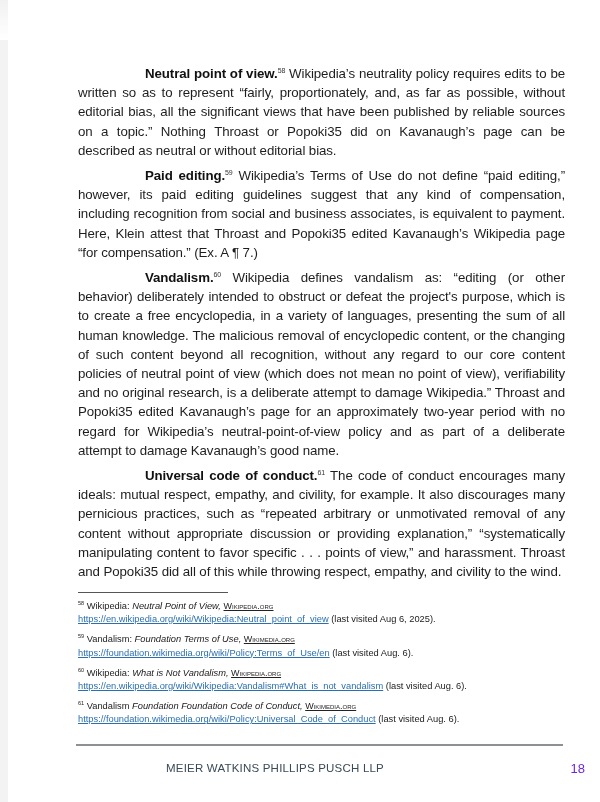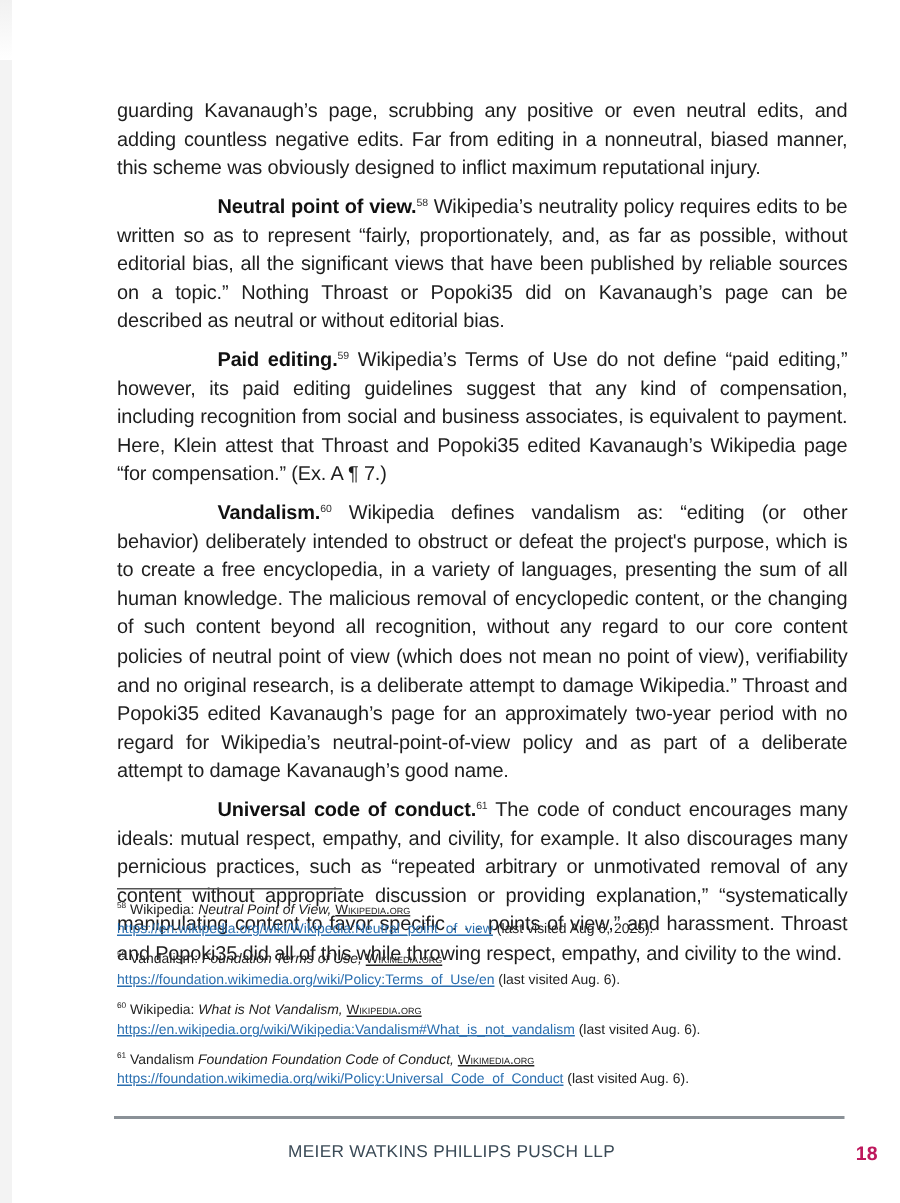--- a/index.html
+++ b/index.html
@@ -39,37 +39,34 @@
   .footnote sup { font-size: 5.5px; line-height: 0; vertical-align: 4px; }
   .footnote i { font-style: italic; }
   .smallcaps { font-variant: small-caps; font-size: 9px; text-decoration: underline; }
   .footnote a { color: #2a6fb0; text-decoration: underline; }
   .foot-rule {
     position: absolute; left: 76px; top: 744px; width: 487px; height: 2px;
     background: #8a9197;
   }
   .firm-name {
     position: absolute; left: 140px; top: 762px; width: 270px;
-    text-align: right; font-size: 11.5px; color: #3a4a56; letter-spacing: 0.2px;
+    text-align: center; font-size: 11.5px; color: #3a4a56; letter-spacing: 0.2px;
   }
   .page-number {
     position: absolute; left: 545px; top: 761px; width: 40px;
-    text-align: right; font-size: 13px; color: #be185d; font-weight: bold;
+    text-align: right; font-size: 13px; color: #6d28d9;
   }
 </style>
 </head>
 <body>
 
 <div class="topshade"></div>
 <div class="page"></div>
 
 <div class="body-text">
-  <p>
-    <span>guarding Kavanaugh’s page, scrubbing any positive or even neutral edits, and adding countless negative edits. Far from editing in a nonneutral, biased manner, this scheme was obviously designed to inflict maximum reputational injury.</span>
-  </p>
   <p class="indent">
     <b>Neutral point of view.</b><sup class="fn">58</sup><span> Wikipedia’s neutrality policy requires edits to be written so as to represent “fairly, proportionately, and, as far as possible, without editorial bias, all the significant views that have been published by reliable sources on a topic.” Nothing Throast or Popoki35 did on Kavanaugh’s page can be described as neutral or without editorial bias.</span>
   </p>
   <p class="indent">
     <b>Paid editing.</b><sup class="fn">59</sup><span> Wikipedia’s Terms of Use do not define “paid editing,” however, its paid editing guidelines suggest that any kind of compensation, including recognition from social and business associates, is equivalent to payment. Here, Klein attest that Throast and Popoki35 edited Kavanaugh’s Wikipedia page “for compensation.” (Ex. A ¶ 7.)</span>
   </p>
   <p class="indent">
     <b>Vandalism.</b><sup class="fn">60</sup><span> Wikipedia defines vandalism as: “editing (or other behavior) deliberately intended to obstruct or defeat the project's purpose, which is to create a free encyclopedia, in a variety of languages, presenting the sum of all human knowledge. The malicious removal of encyclopedic content, or the changing of such content beyond all recognition, without any regard to our core content policies of neutral point of view (which does not mean no point of view), verifiability and no original research, is a deliberate attempt to damage Wikipedia.” Throast and Popoki35 edited Kavanaugh’s page for an approximately two-year period with no regard for Wikipedia’s neutral-point-of-view policy and as part of a deliberate attempt to damage Kavanaugh’s good name.</span>
   </p>
   <p class="indent">

